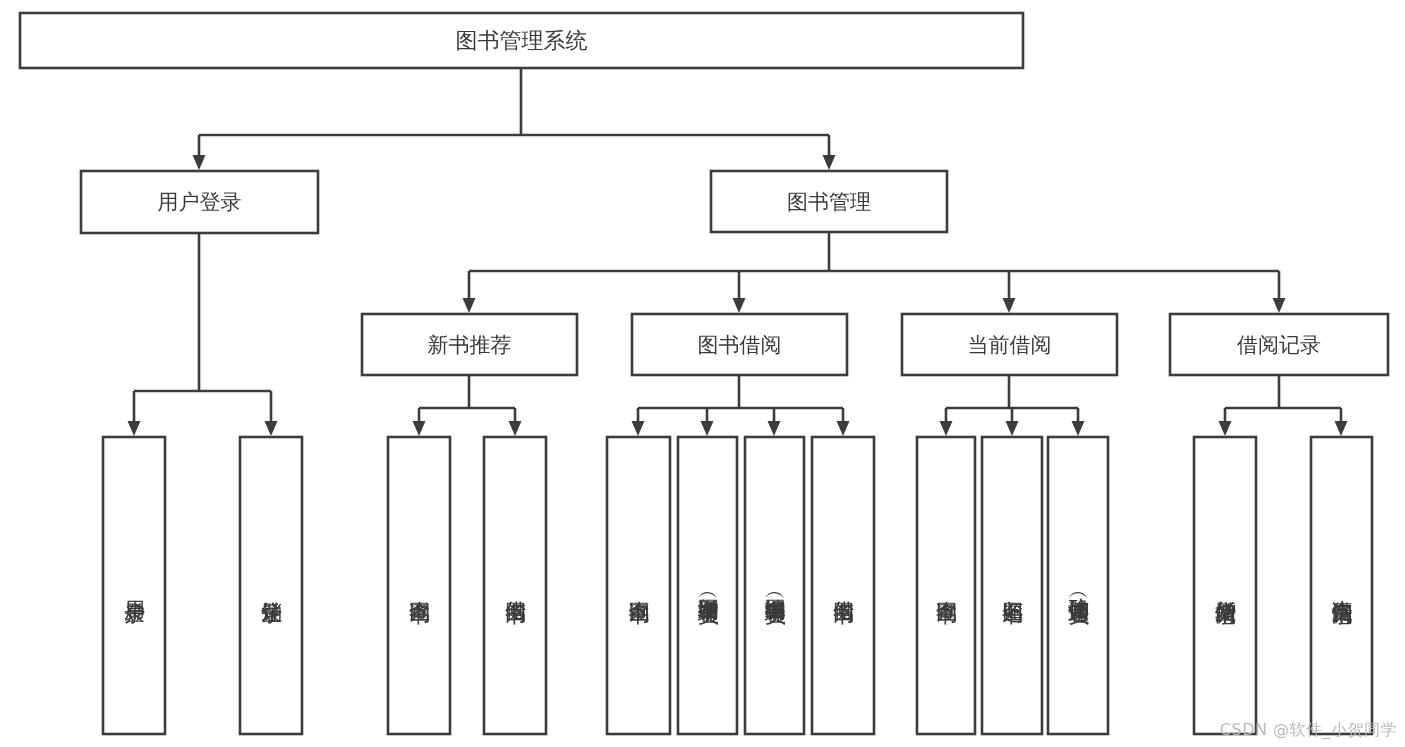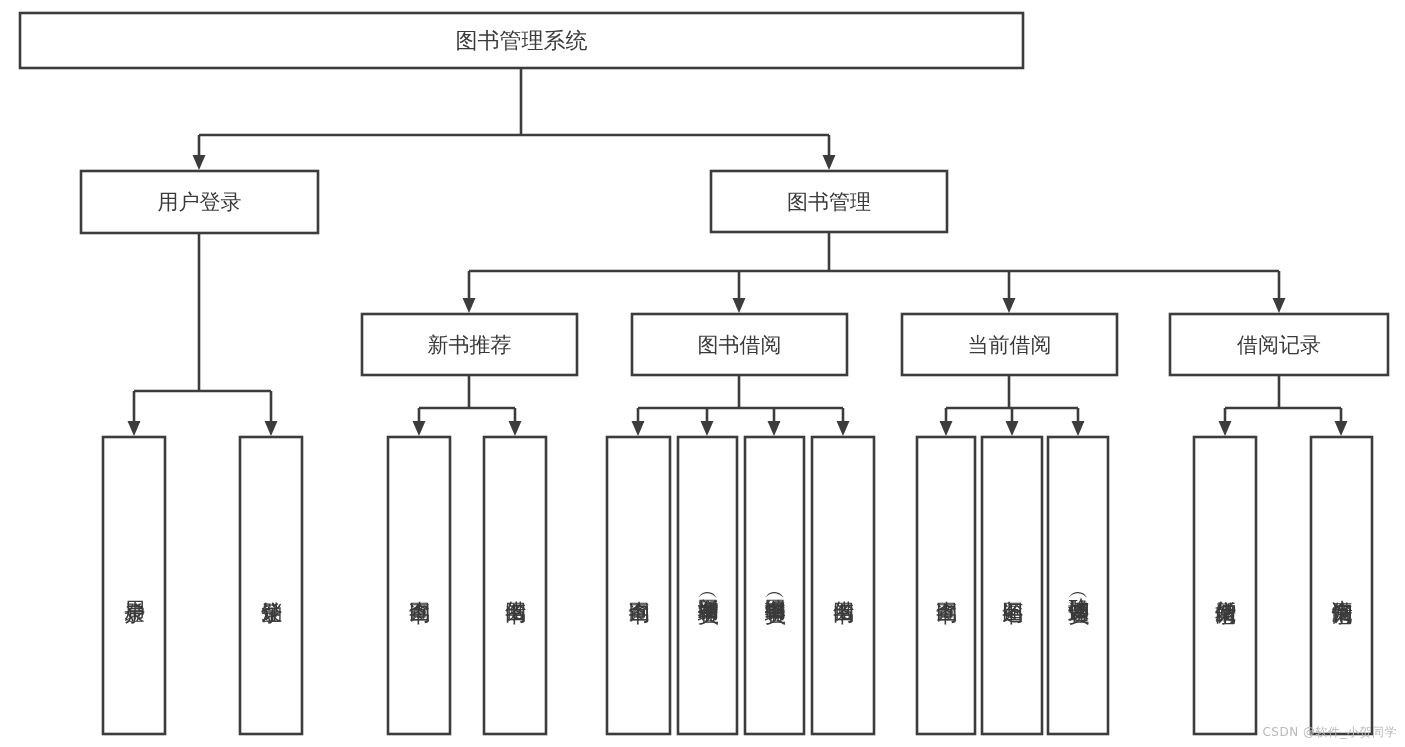--- a/index.html
+++ b/index.html
@@ -68,21 +68,21 @@
     letter-spacing: 1px;
     color: #3a3a3a;
     white-space: nowrap;
     text-align: center;
   }
   #watermark {
     position: absolute;
     right: 8px;
     bottom: 6px;
     font-family: "DejaVu Sans", "Liberation Sans", sans-serif;
-    font-size: 12px;
+    font-size: 16px;
     color: #b9b9b9;
     letter-spacing: 0.5px;
     white-space: nowrap;
   }
 </style>
 </head>
 <body>
 
 <div id="diagram-root">
   <svg id="diagram-svg" viewBox="0 0 1405 747">

